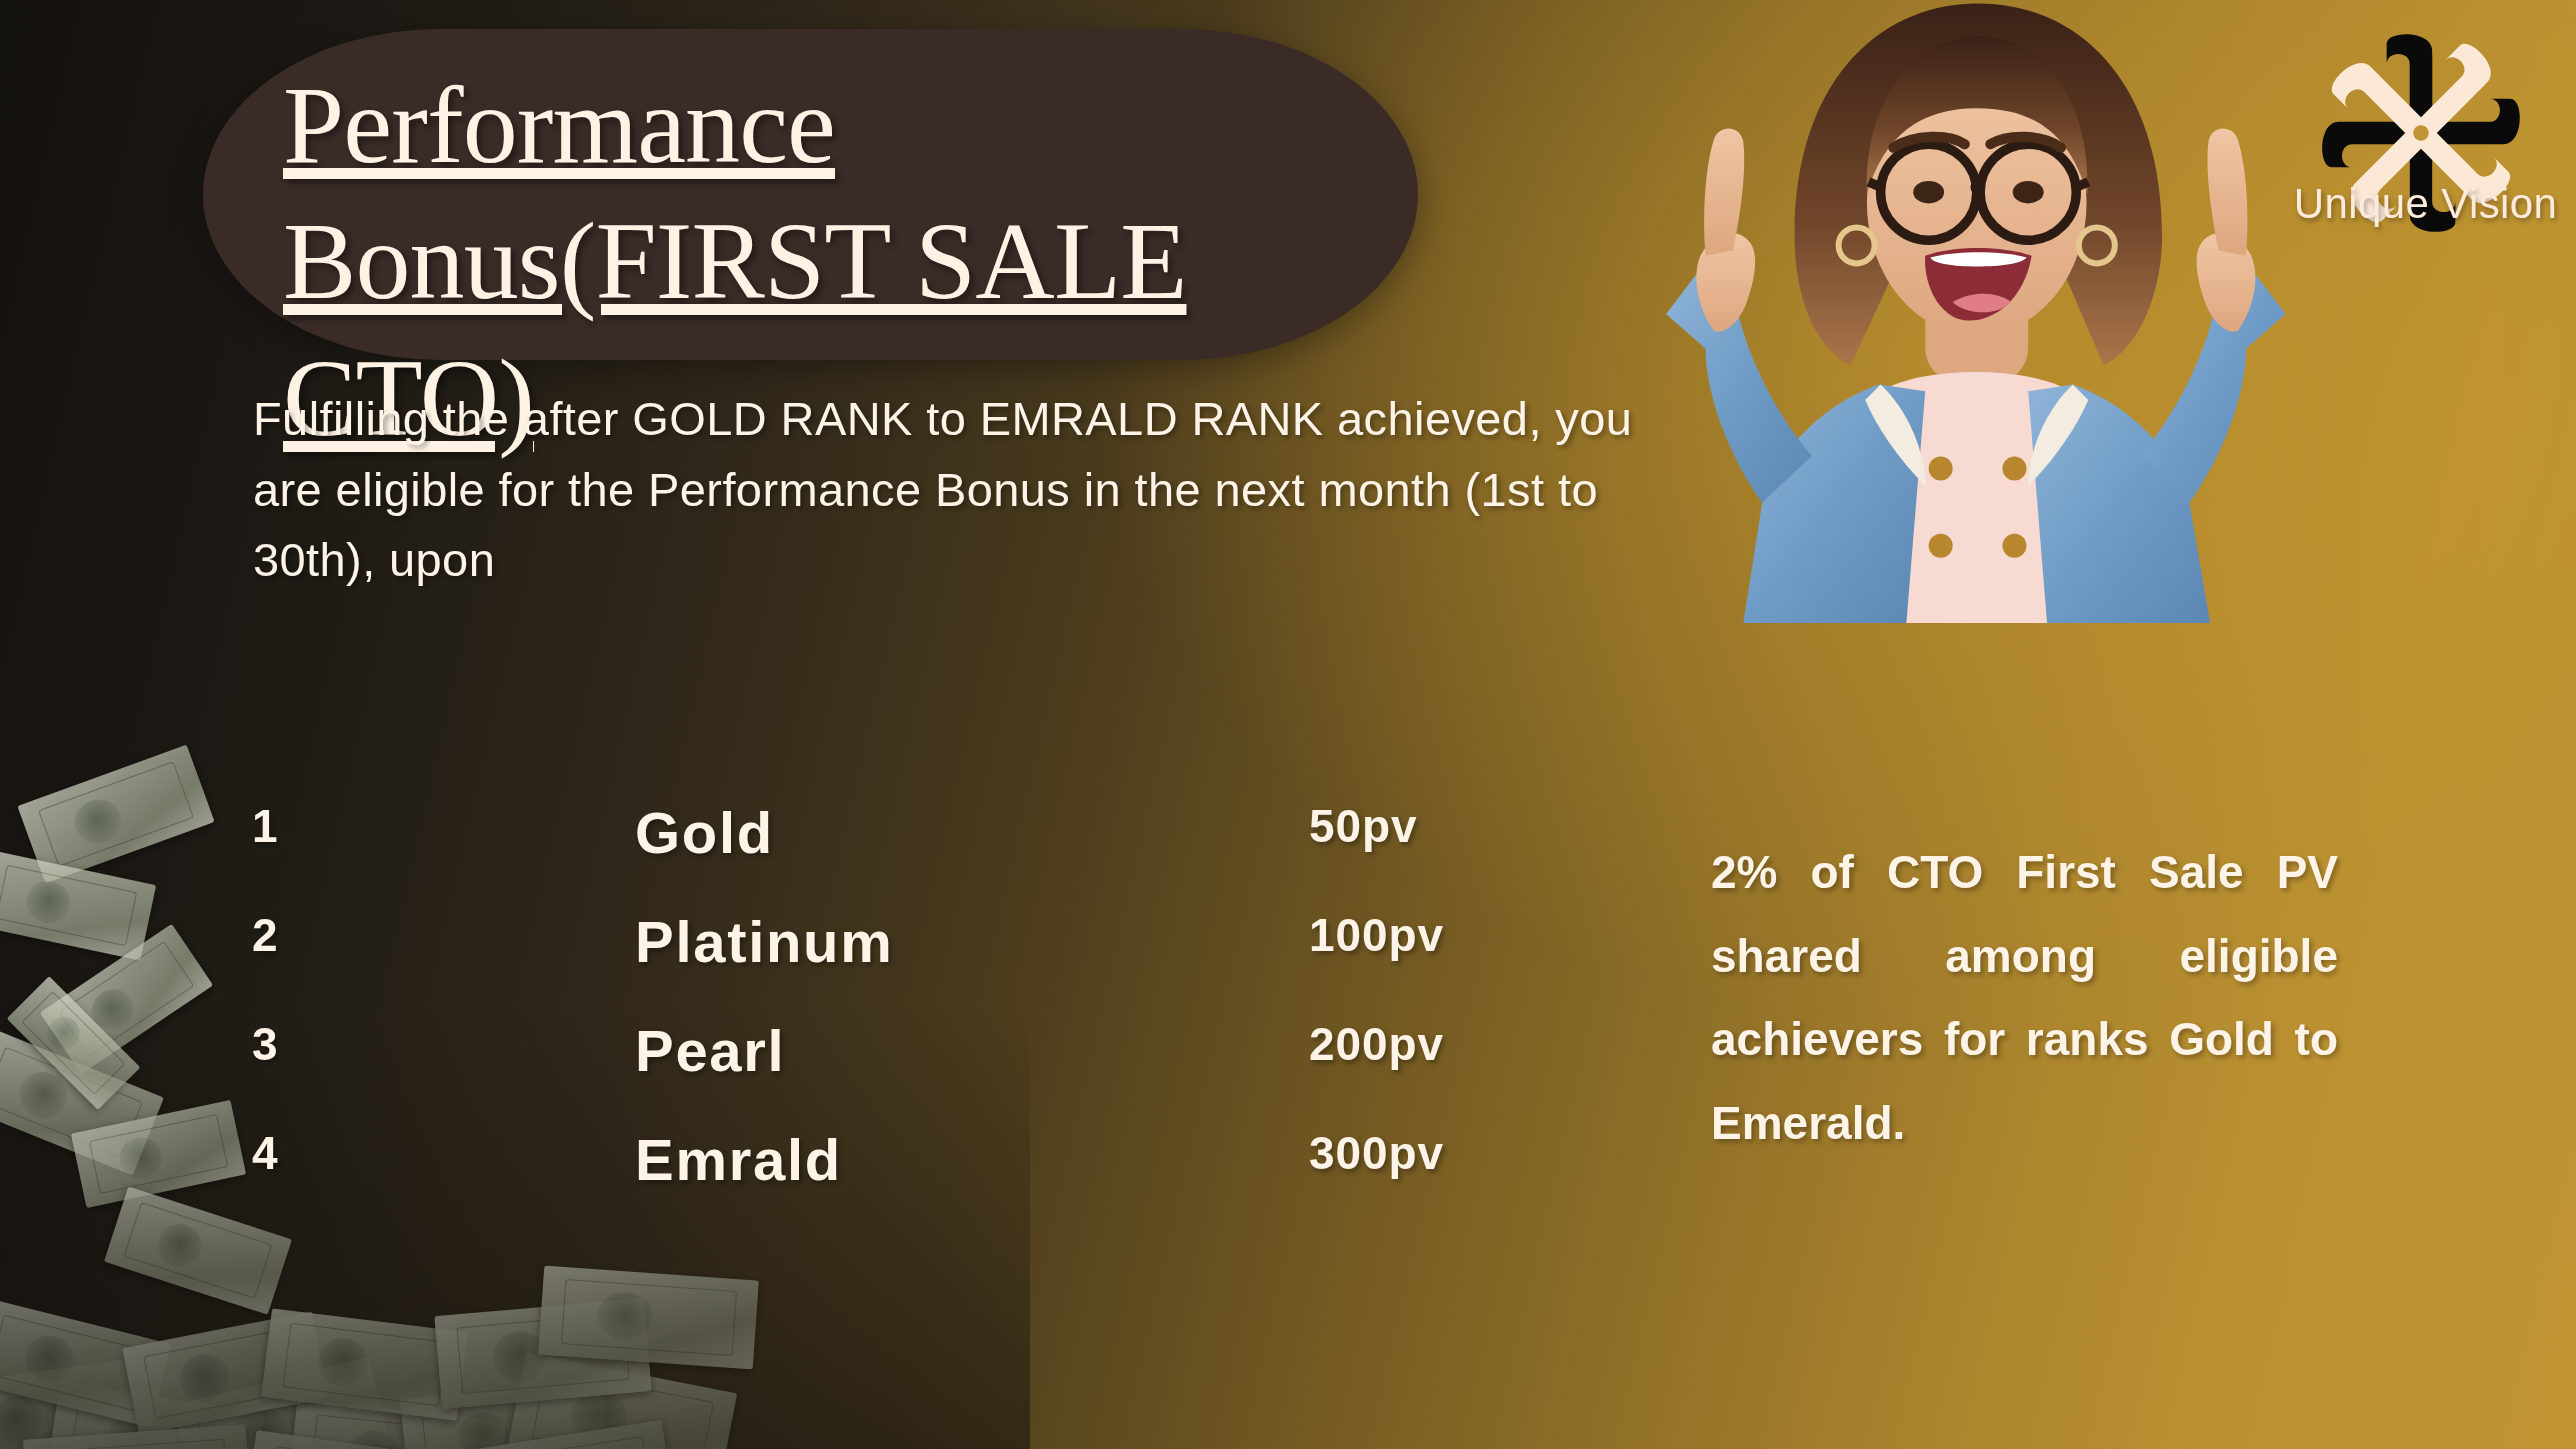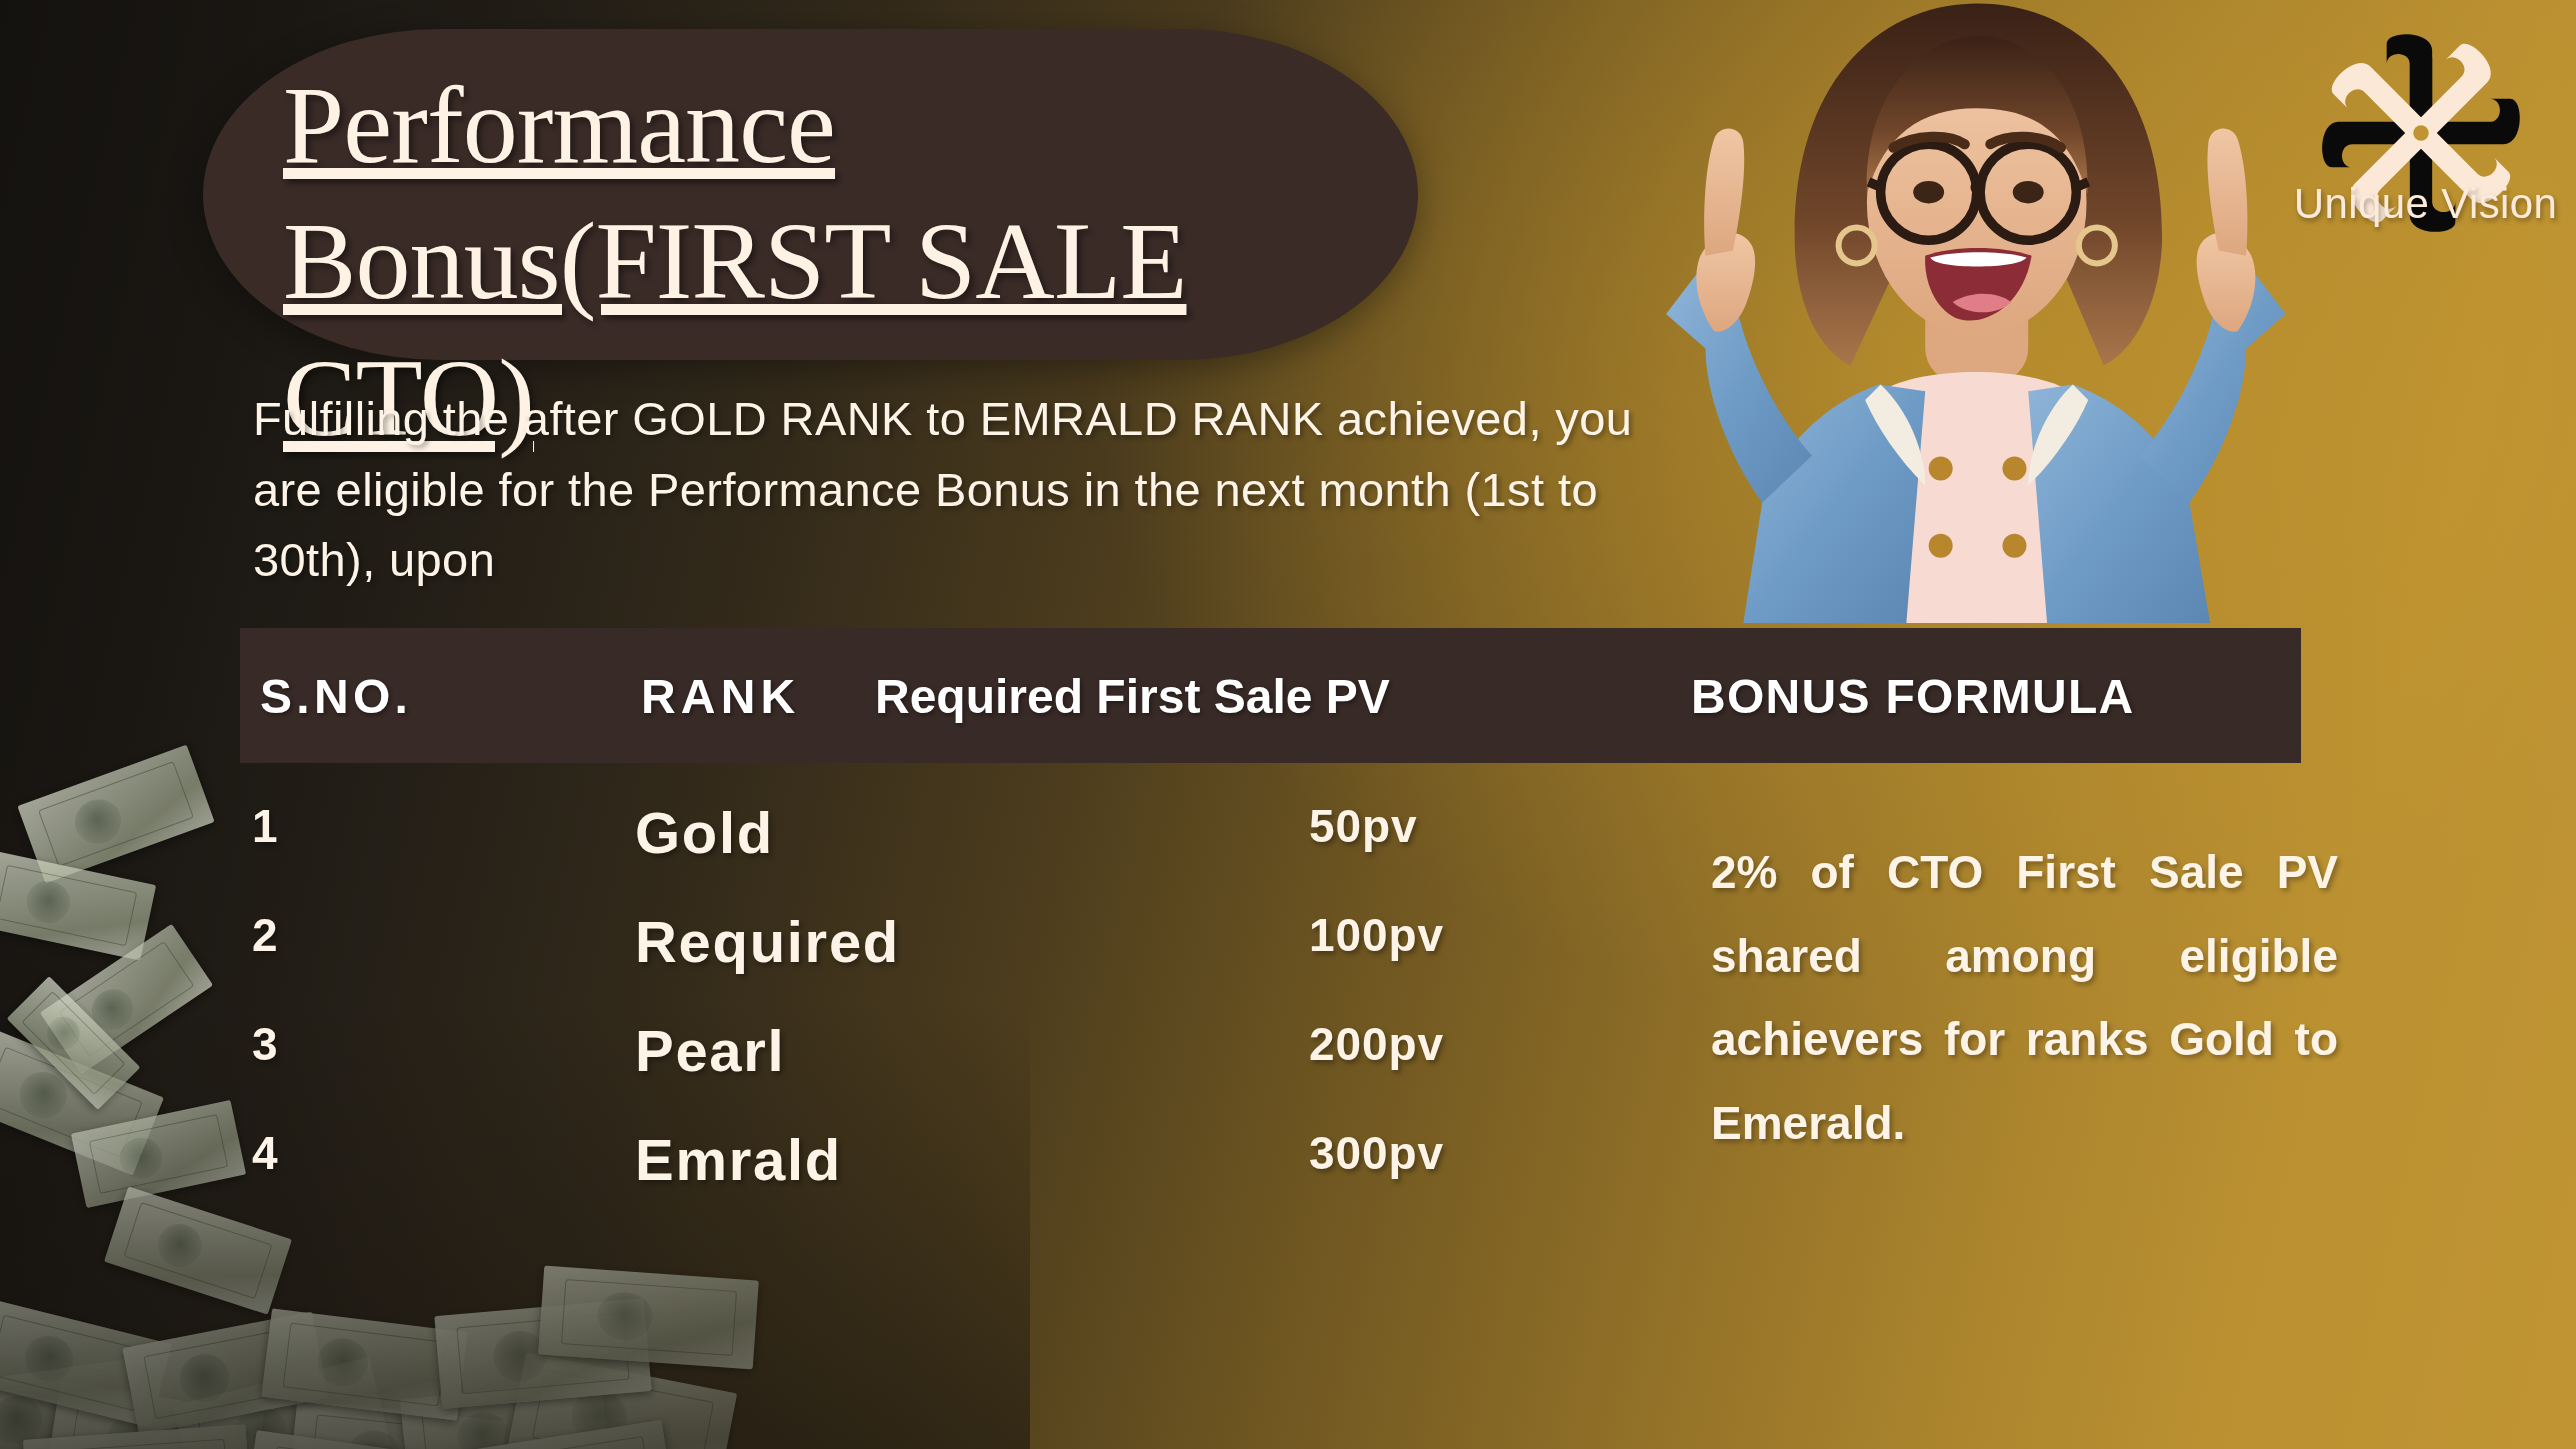--- a/index.html
+++ b/index.html
@@ -244,36 +244,30 @@
                C778 214 786 268 794 306Z" fill="url(#skinG)"></path>
     </svg>
   </div>
 
   <div class="title-pill"></div>
   <div class="title-text">Performance
 Bonus(FIRST SALE CTO)</div>
 
   <div class="intro">Fulfilling the after GOLD RANK to EMRALD RANK achieved, you are eligible for the Performance Bonus in the next month (1st to 30th), upon</div>
 
-  <div class="table-head">
-    <div class="cell th-sno">S.NO.</div>
-    <div class="cell th-rank">RANK</div>
-    <div class="cell th-pv">Required First Sale PV</div>
-    <div class="cell th-formula">BONUS FORMULA</div>
-  </div>
 
   <div class="rows">
     <div class="row">
       <span class="sno">1</span>
       <span class="rank">Gold</span>
       <span class="pv">50pv</span>
     </div>
     <div class="row">
       <span class="sno">2</span>
-      <span class="rank">Required</span>
+      <span class="rank">Platinum</span>
       <span class="pv">100pv</span>
     </div>
     <div class="row">
       <span class="sno">3</span>
       <span class="rank">Pearl</span>
       <span class="pv">200pv</span>
     </div>
     <div class="row">
       <span class="sno">4</span>
       <span class="rank">Emrald</span>

